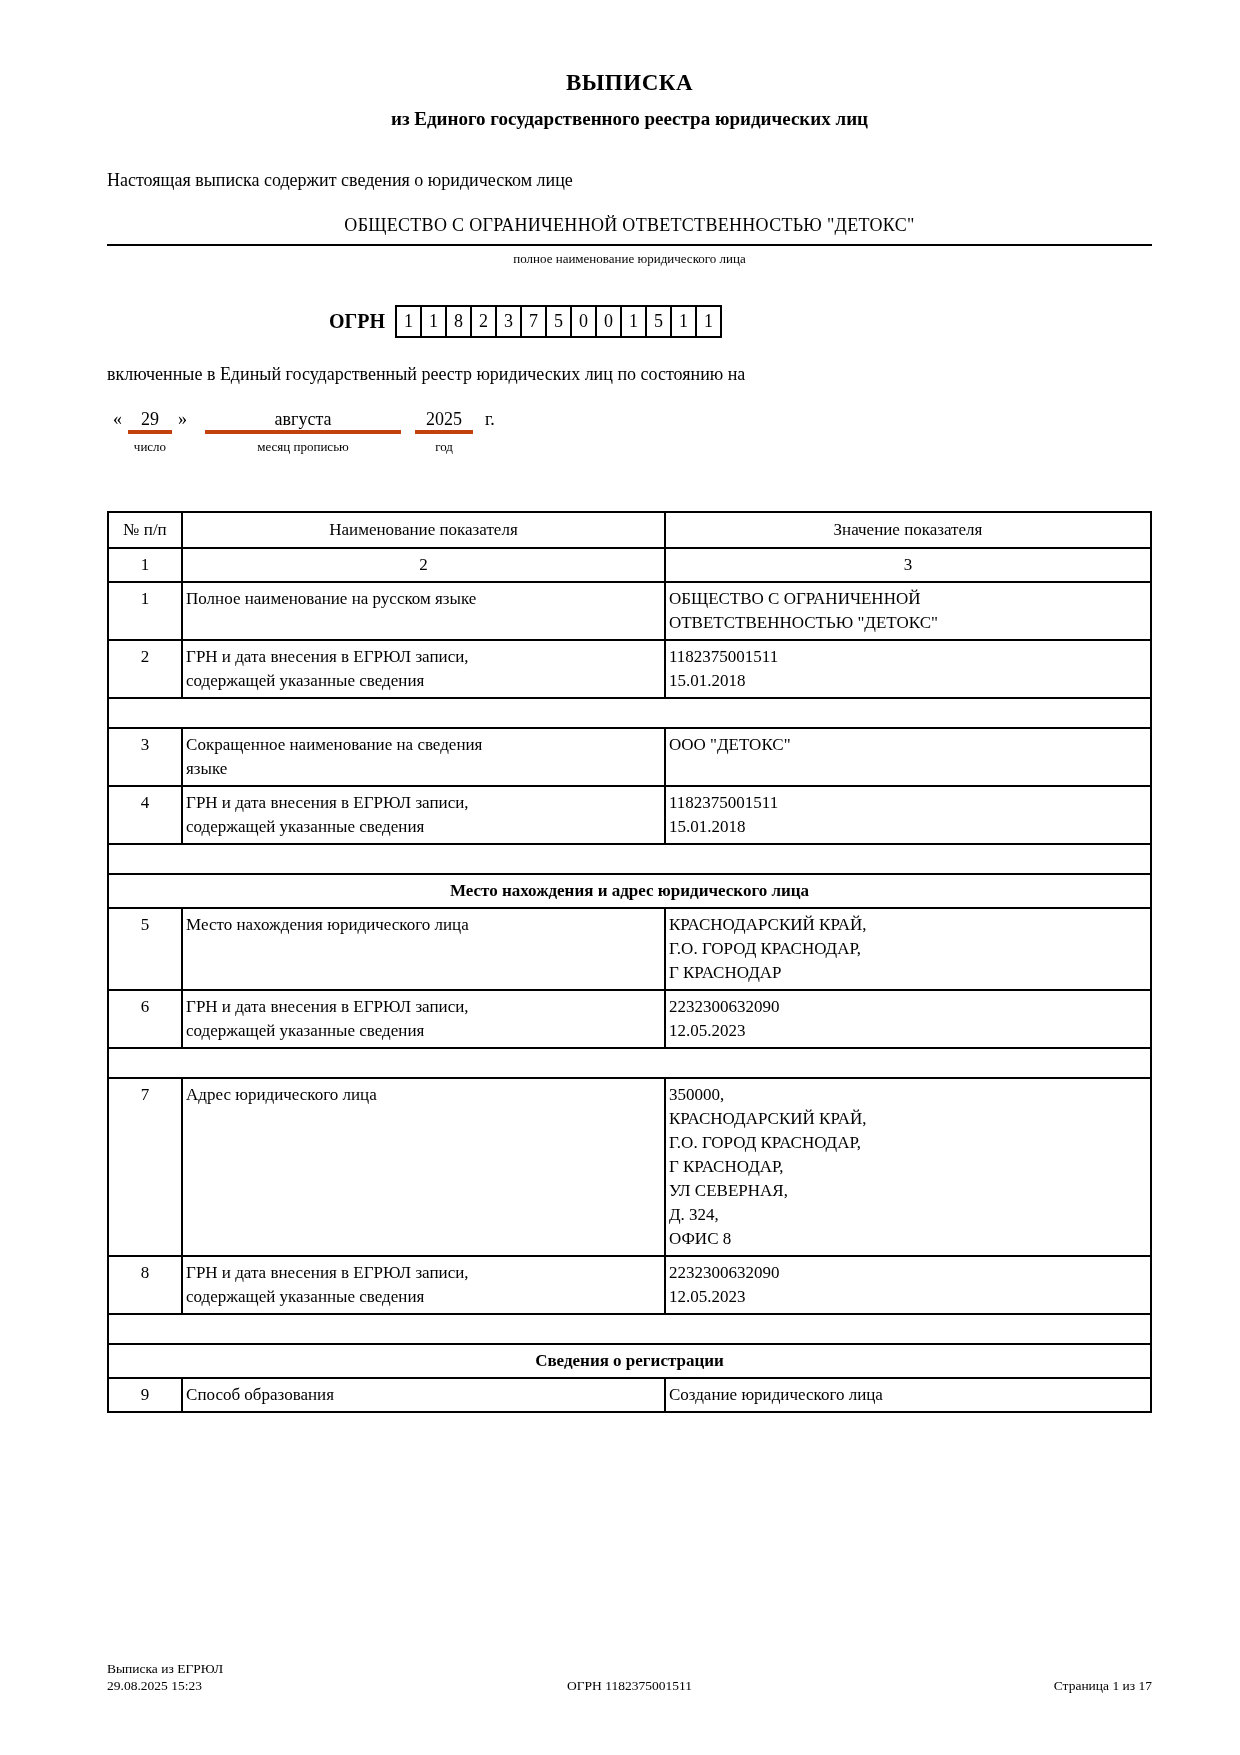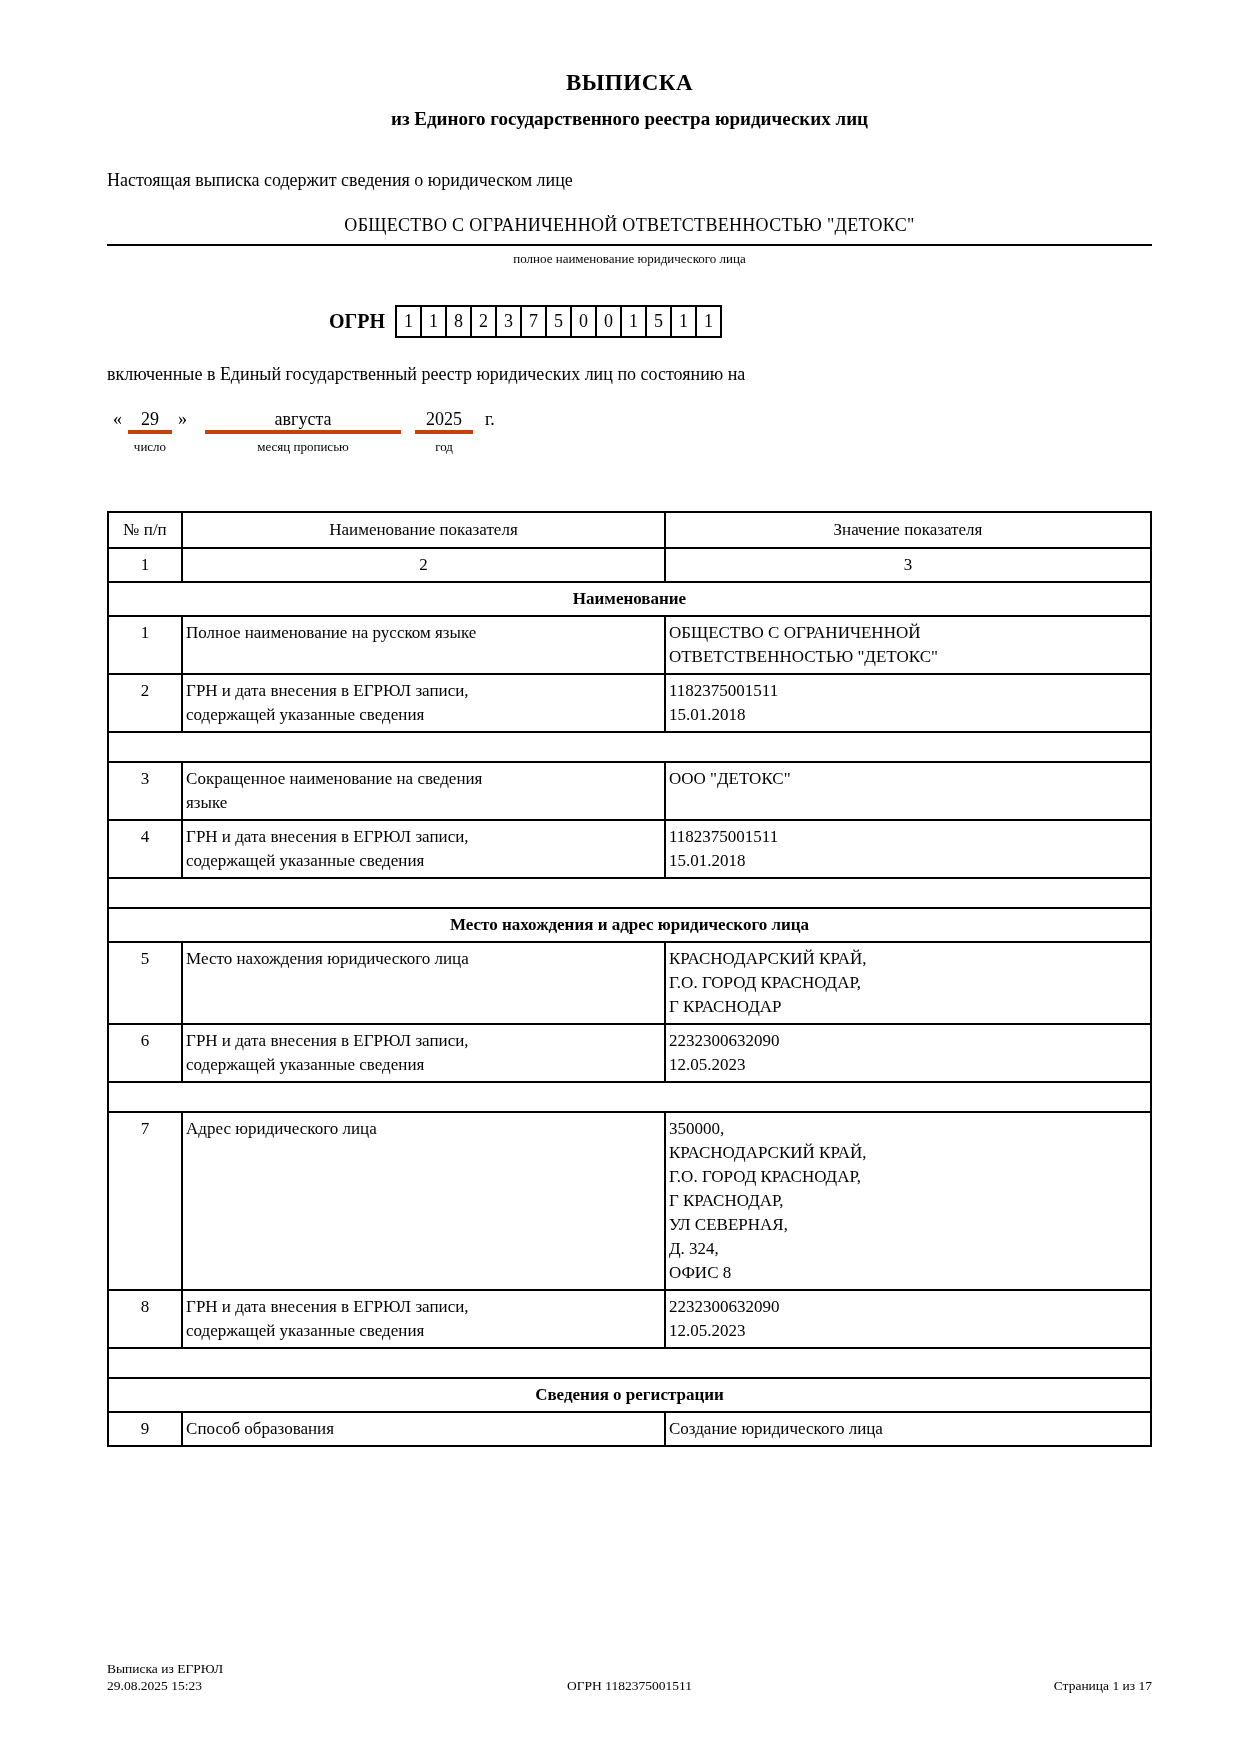--- a/index.html
+++ b/index.html
@@ -129,23 +129,20 @@
         <th>Наименование показателя</th>
         <th>Значение показателя</th>
       </tr>
       <tr class="colnum-row">
         <td>1</td>
         <td>2</td>
         <td>3</td>
       </tr>
     </thead>
     <tbody>
-        <tr class="section-row">
-          <td colspan="3">Наименование</td>
-        </tr>
         <tr>
           <td class="cell-num">1</td>
           <td class="cell-name">Полное наименование на русском языке</td>
           <td class="cell-value">ОБЩЕСТВО С ОГРАНИЧЕННОЙ
 ОТВЕТСТВЕННОСТЬЮ "ДЕТОКС"</td>
         </tr>
         <tr>
           <td class="cell-num">2</td>
           <td class="cell-name">ГРН и дата внесения в ЕГРЮЛ записи,
 содержащей указанные сведения</td>

